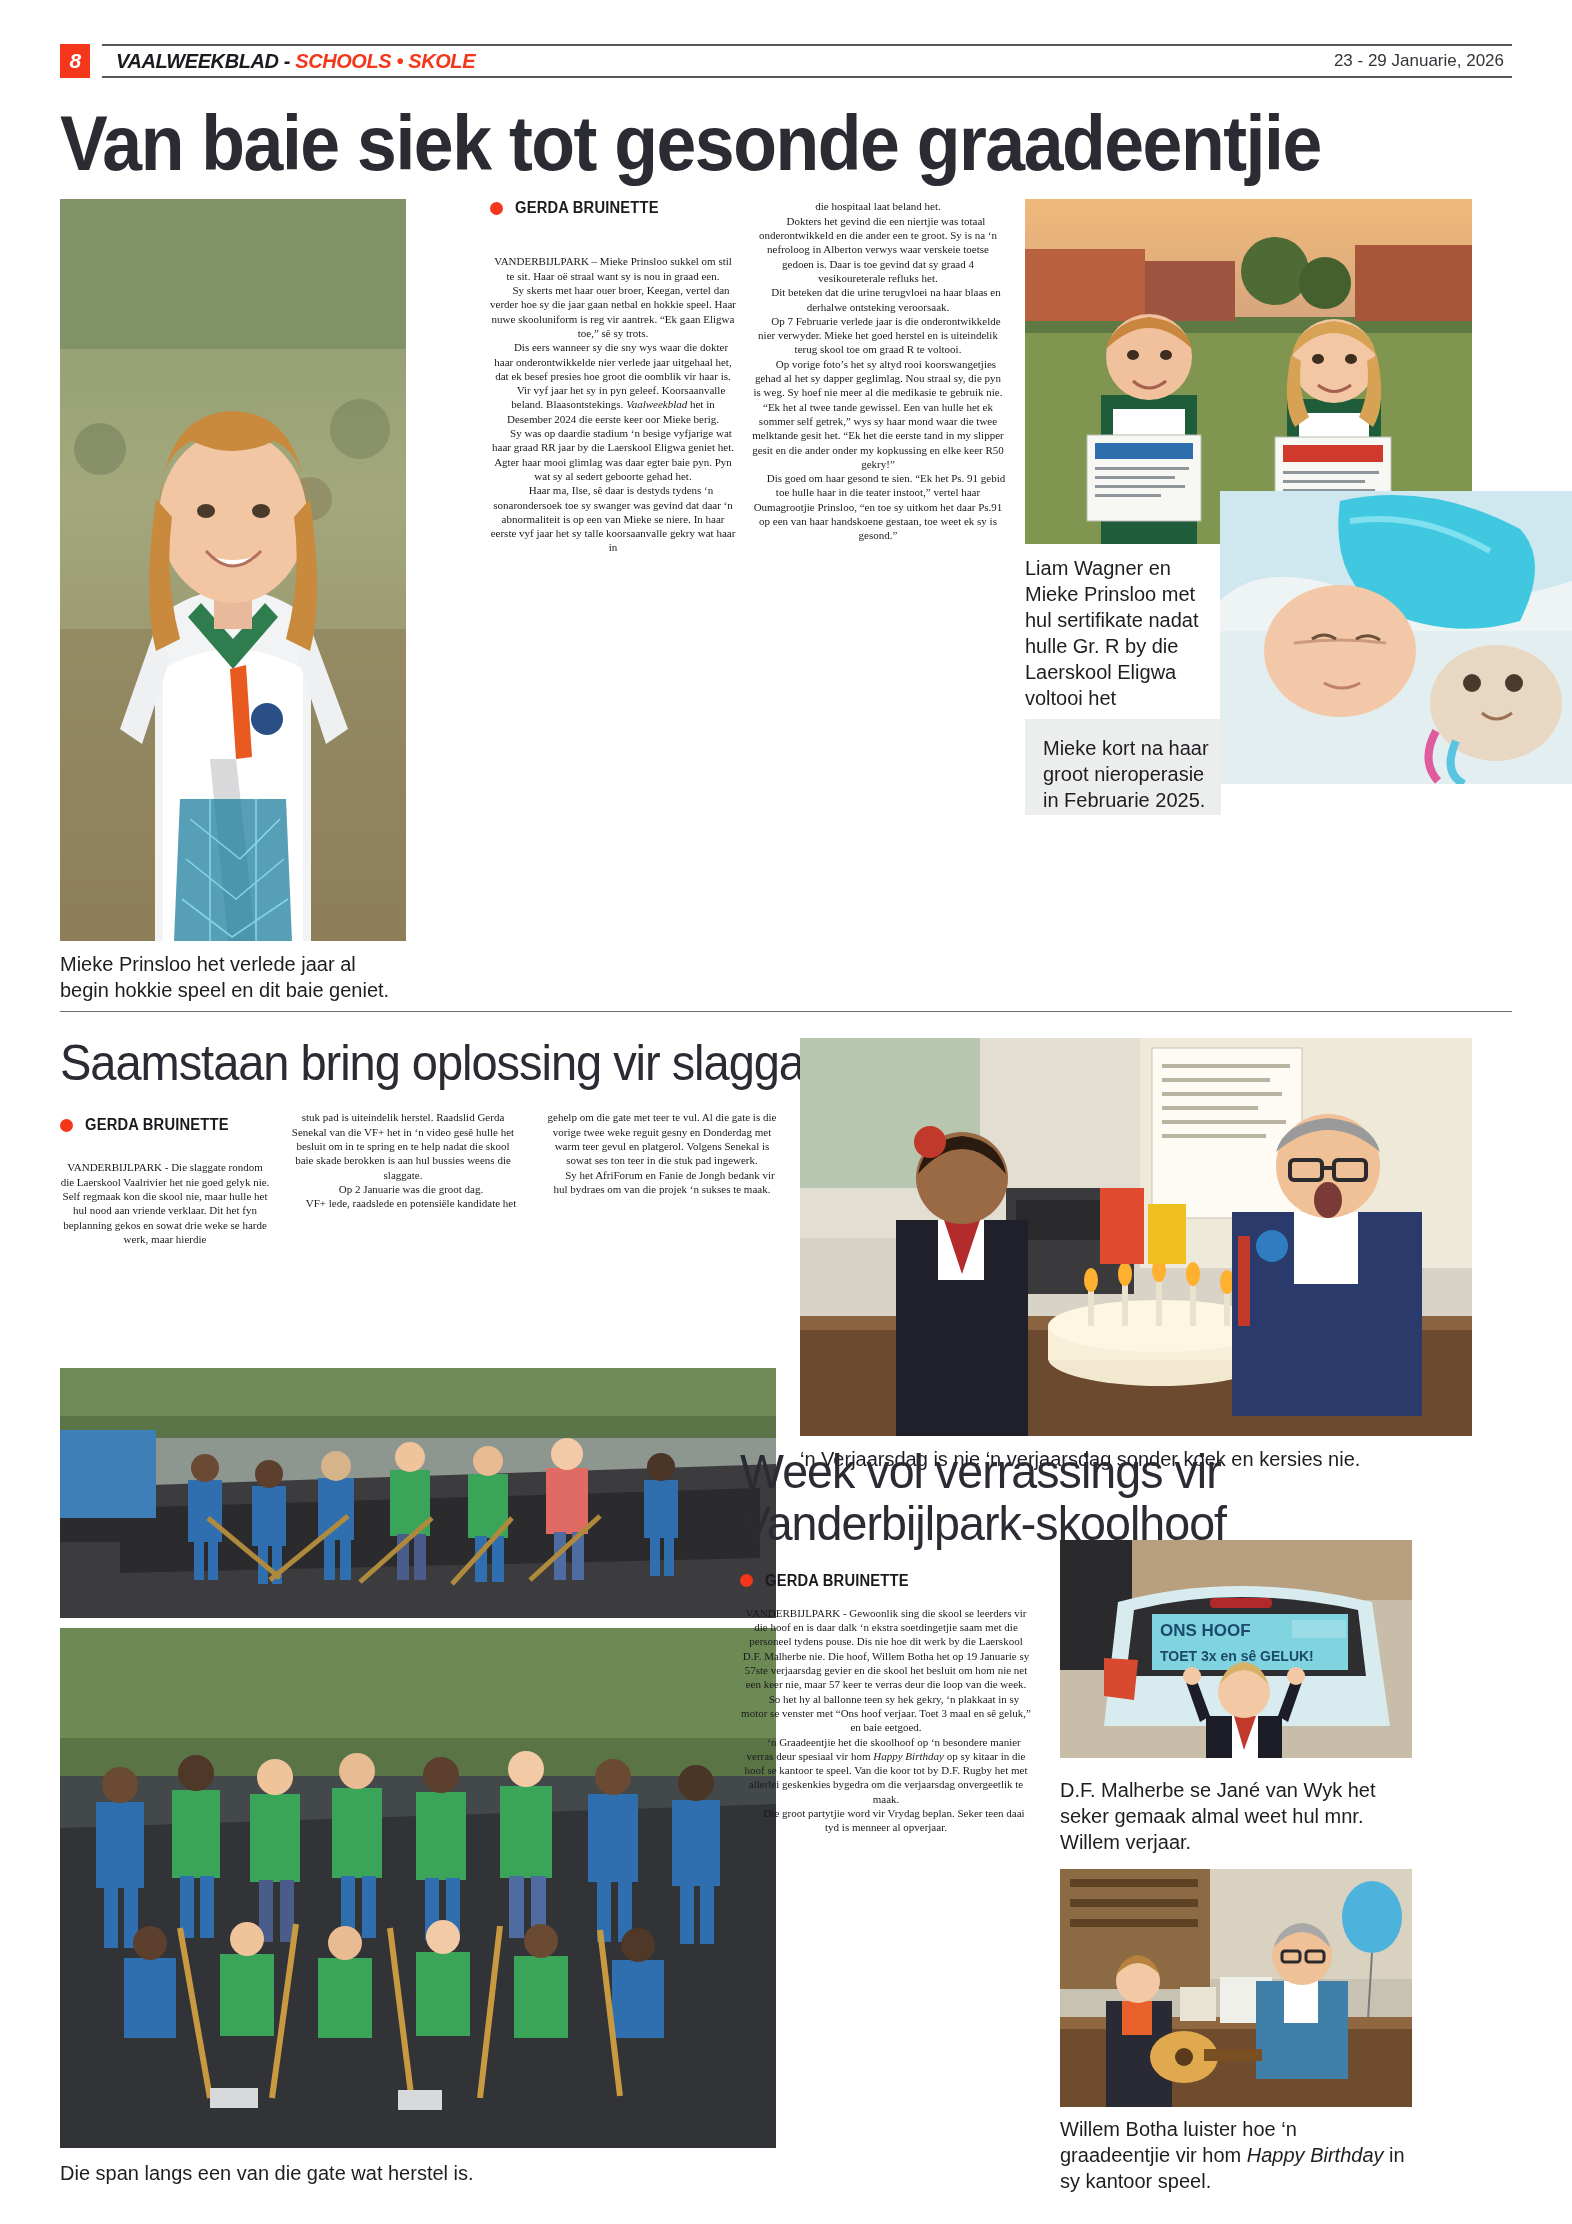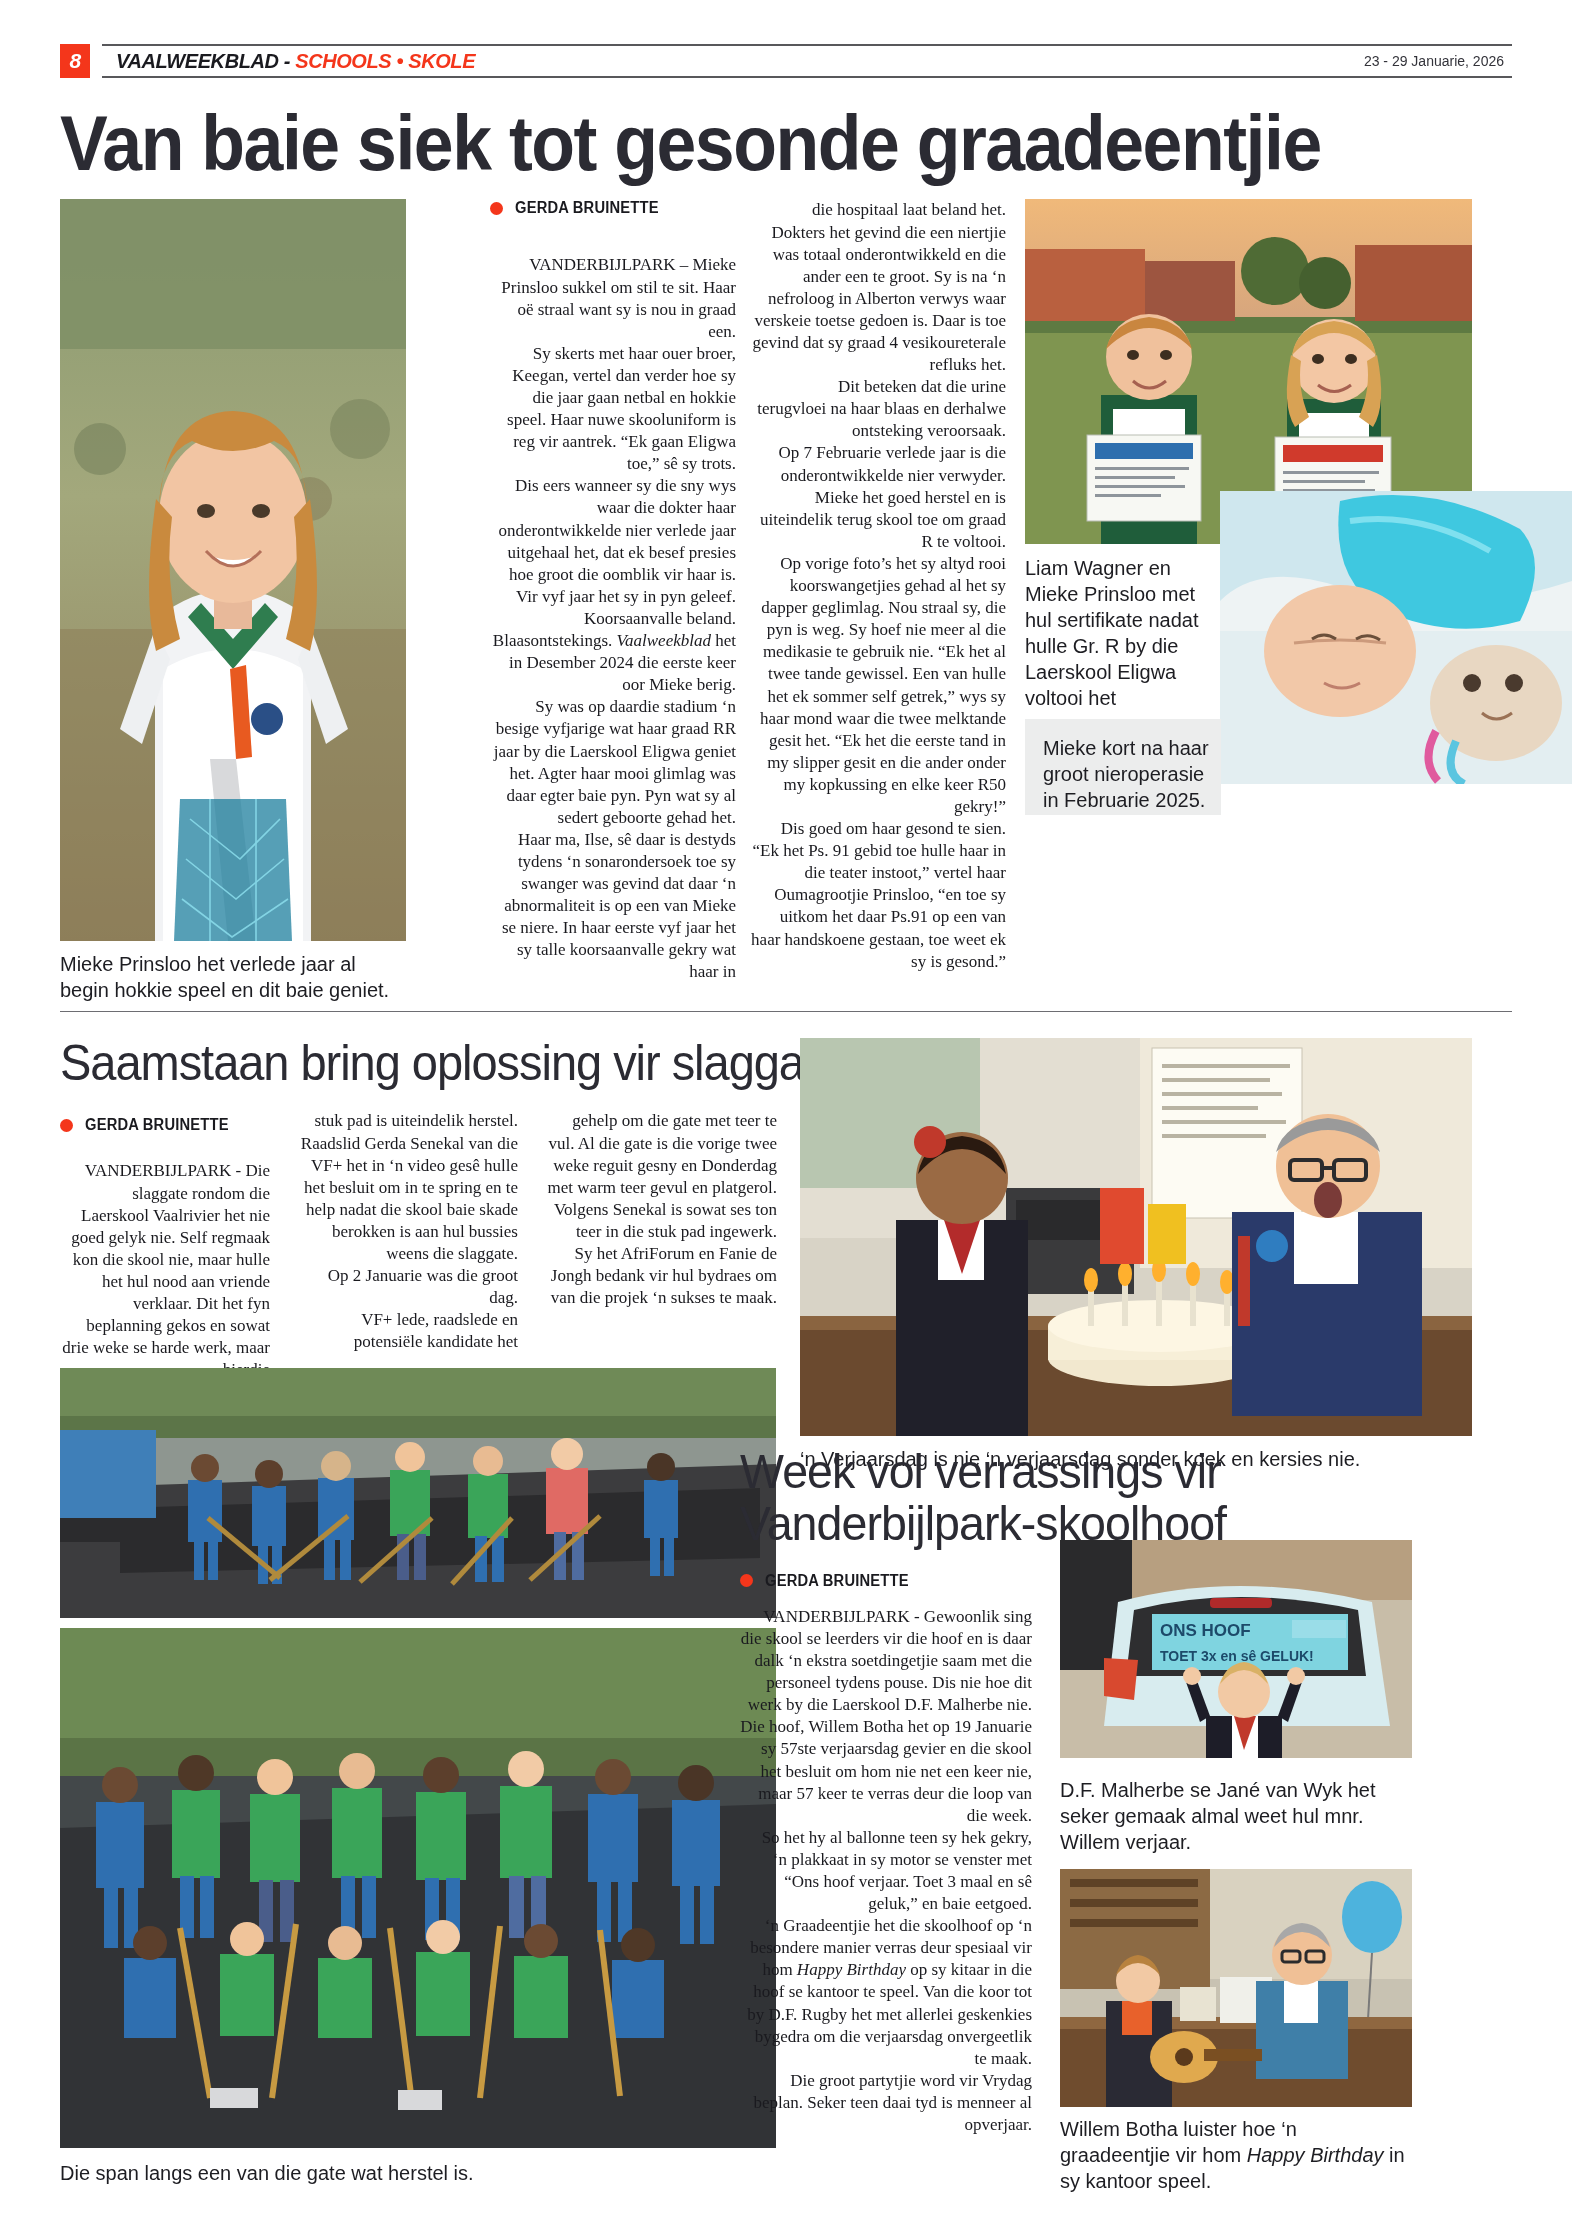--- a/index.html
+++ b/index.html
@@ -22,21 +22,21 @@
     font-size:21px; display:flex; align-items:center; justify-content:center;
     letter-spacing:-0.5px;
   }
   .masthead-rule { flex:1; border-top:2px solid #58585b; border-bottom:2px solid #58585b;
     display:flex; align-items:center; justify-content:space-between; padding:0 8px 0 14px; margin-left:12px; }
   .mh-title {
     font-family:"Liberation Sans", sans-serif; font-weight:bold; font-style:italic;
     font-size:20px; letter-spacing:-0.4px; white-space:nowrap;
   }
   .mh-title .red { color:#f4361b; }
-  .mh-date { font-family:"Liberation Sans", sans-serif; font-size:14px; color:#33333a; white-space:nowrap; }
+  .mh-date { font-family:"Liberation Sans", sans-serif; font-size:17px; color:#33333a; white-space:nowrap; }
 
   
   .headline-xl {
     font-family:"Liberation Sans Narrow","Liberation Sans", sans-serif;
     font-weight:bold; font-size:77px; line-height:0.98; letter-spacing:-1.6px;
     color:#2b2b33; margin:28px 0 18px 0; transform:scaleX(0.93); transform-origin:left center;
     white-space:nowrap;
   }
   .headline-lg {
     font-family:"Liberation Sans Narrow","Liberation Sans", sans-serif;
@@ -51,21 +51,21 @@
 
   
   .byline { display:flex; align-items:center; gap:12px; margin-bottom:16px; }
   .byline .dot { width:13px; height:13px; border-radius:50%; background:#f4361b; flex:none; }
   .byline .nm {
     font-family:"Liberation Sans", sans-serif; font-weight:bold; font-size:16px;
     letter-spacing:0.2px; transform:scaleX(0.92); transform-origin:left center; white-space:nowrap;
   }
 
   
-  .col { font-size:17px; line-height:1.30; text-align:right; hyphens:none; }
+  .col { font-size:11px; line-height:1.30; text-align:center; hyphens:none; }
   .col p { margin:0; text-indent:16px; }
   .col p.noind { text-indent:0; }
   .col em { font-style:italic; }
 
   .cap {
     font-family:"Liberation Sans", sans-serif; font-size:20px; line-height:1.30; color:#1d1d22;
   }
   .cap em { font-style:italic; }
 
   

